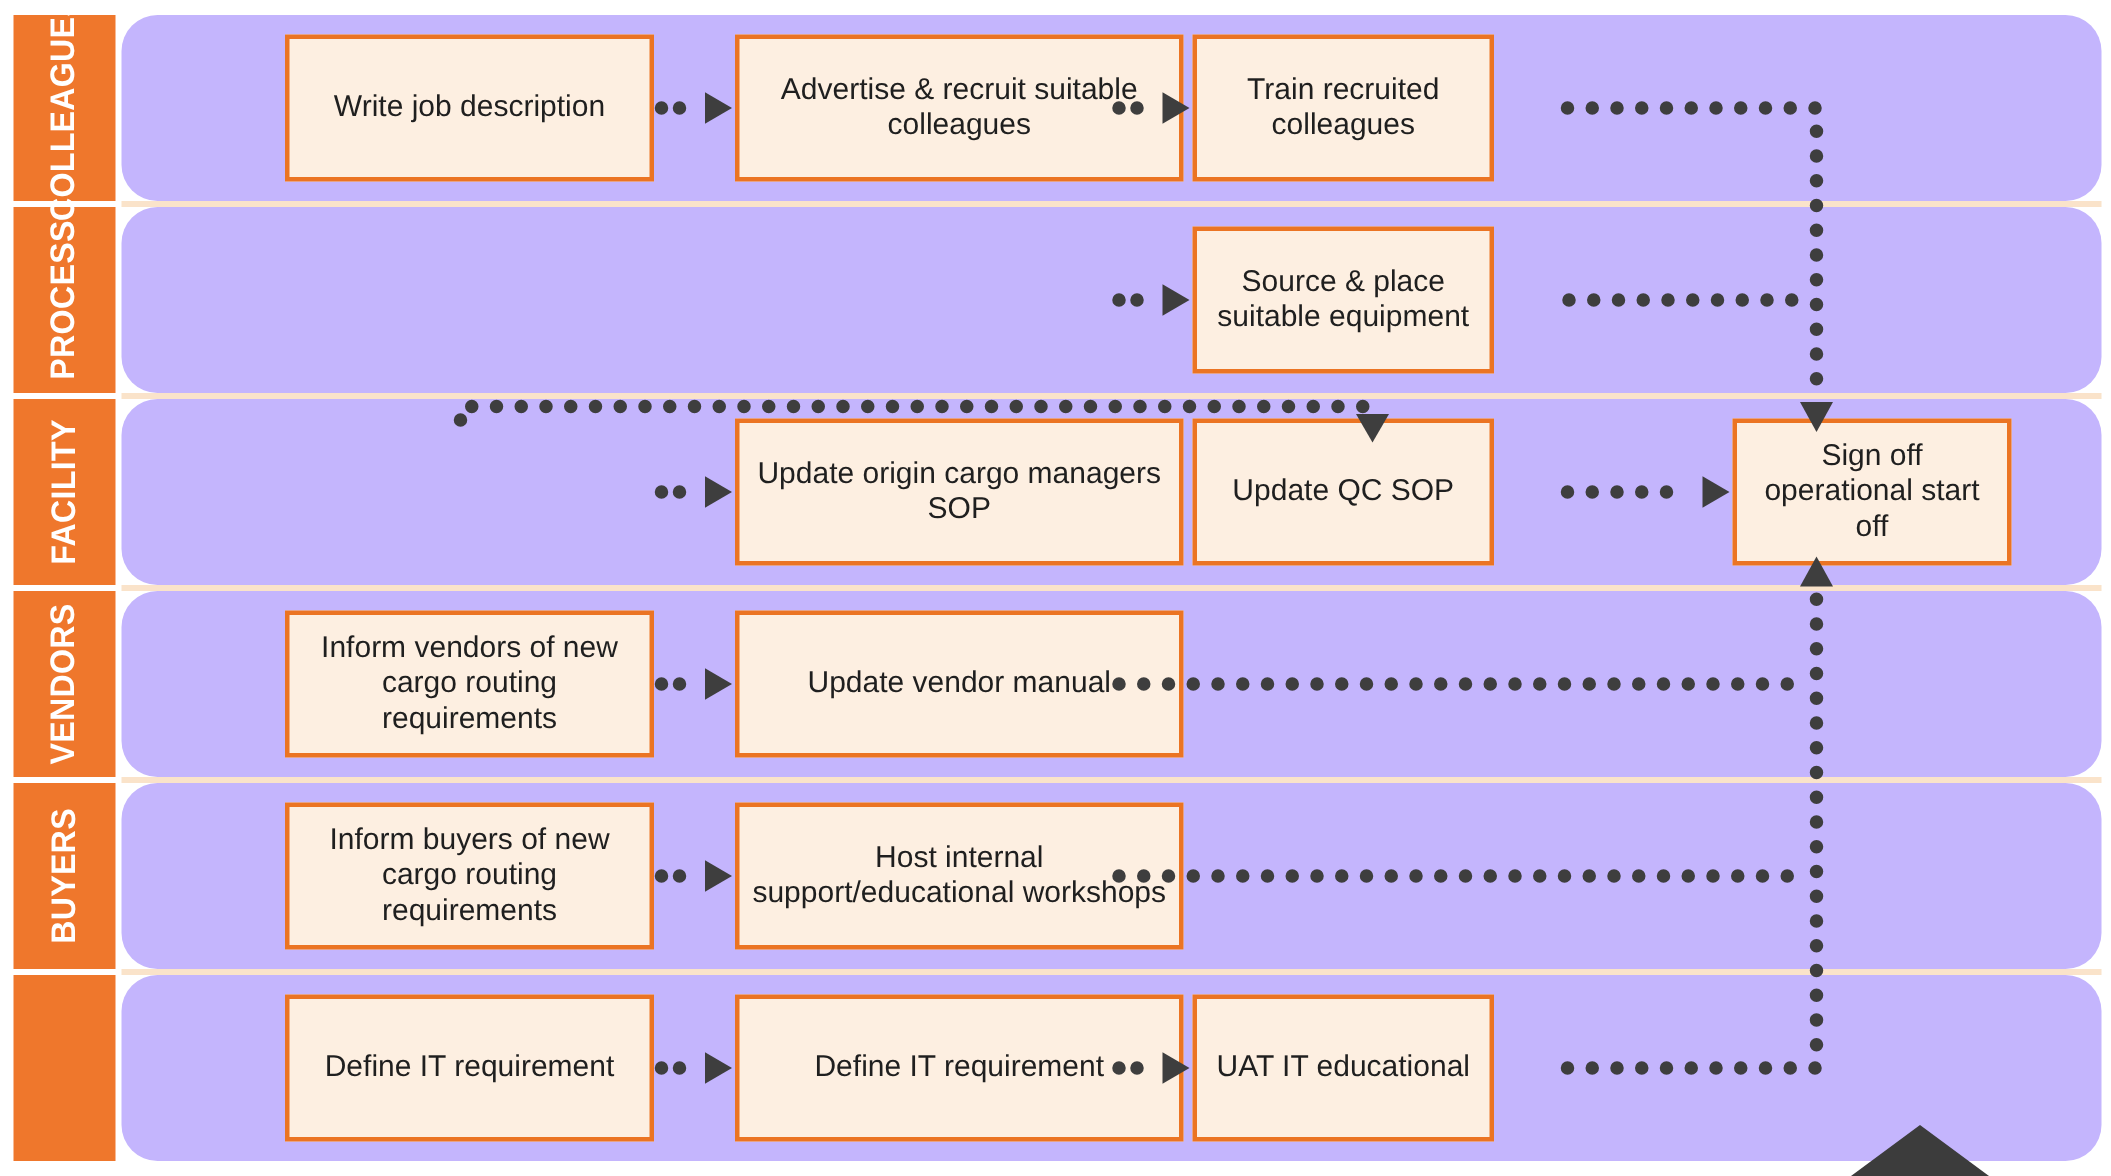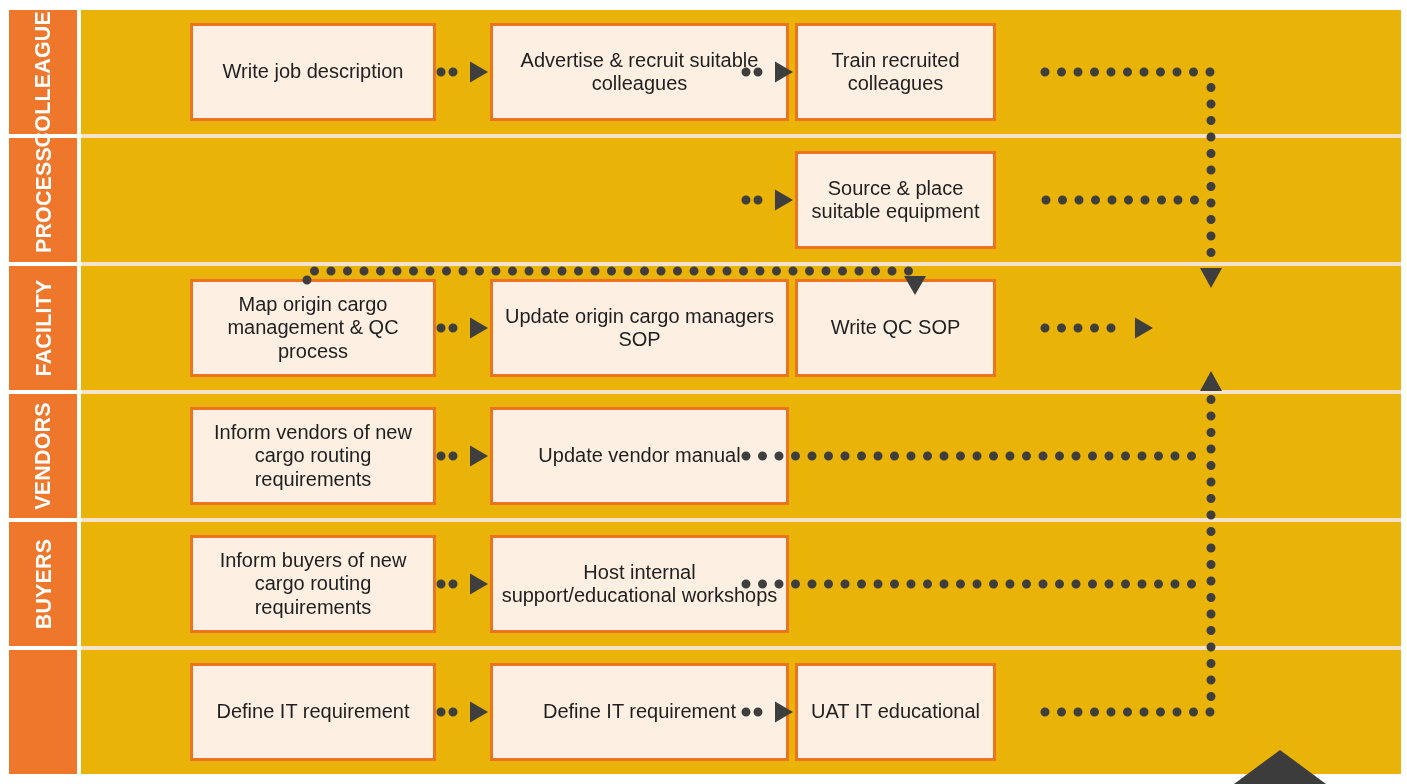--- a/index.html
+++ b/index.html
@@ -16,21 +16,21 @@
   }
   .band{
     grid-column:1;background:#EF772C;
     display:flex;align-items:center;justify-content:center;
   }
   .band-text{
     transform:rotate(-90deg) scale(1.02,1.08);
     color:#ffffff;font-weight:bold;font-size:21px;letter-spacing:.2px;
     white-space:nowrap;
   }
-  .lane{grid-column:3;background:#eab308;position:relative;}
+  .lane{grid-column:3;background:#c4b5fd;position:relative;border-radius:24px;}
   .sep{grid-column:3;background:#FAE3CA;}
   .r1{grid-row:1}.r2{grid-row:3}.r3{grid-row:5}.r4{grid-row:7}.r5{grid-row:9}.r6{grid-row:11}
   .s1{grid-row:2}.s2{grid-row:4}.s3{grid-row:6}.s4{grid-row:8}.s5{grid-row:10}
   .node{
     position:absolute;top:50%;transform:translateY(-50%);
     height:98px;box-sizing:border-box;
     background:#FDEFE1;border:3px solid #EB7423;
     display:flex;align-items:center;justify-content:center;
     text-align:center;color:#1F1F1F;font-size:20px;line-height:1.17;
     padding:4px 6px;
@@ -73,28 +73,28 @@
       <div class="node c3">
         <span>Source &amp; place suitable equipment</span>
       </div>
     </div>
     <div class="sep s2"></div>
 
     <div class="band r3">
       <span class="band-text">FACILITY</span>
     </div>
     <div class="lane r3">
-      <div class="node c1">
-        <span>Map origin cargo management &amp; QC process</span>
-      </div>
       <div class="node c2">
         <span>Update origin cargo managers SOP</span>
       </div>
       <div class="node c3">
-        <span>Write QC SOP</span>
+        <span>Update QC SOP</span>
+      </div>
+      <div class="node c4">
+        <span>Sign off operational start off</span>
       </div>
     </div>
     <div class="sep s3"></div>
 
     <div class="band r4">
       <span class="band-text">VENDORS</span>
     </div>
     <div class="lane r4">
       <div class="node c1">
         <span>Inform vendors of new cargo routing requirements</span>

